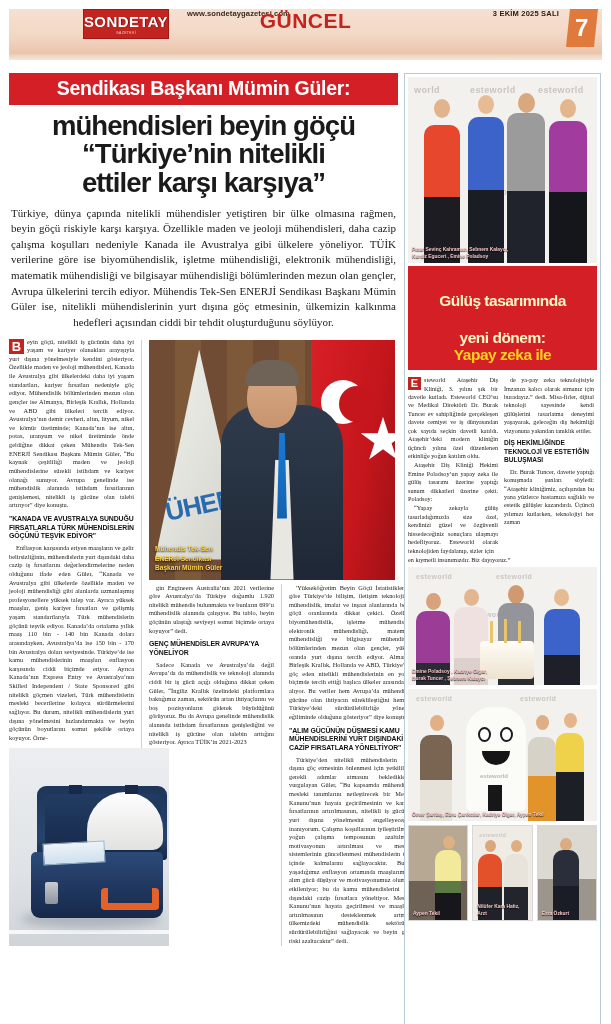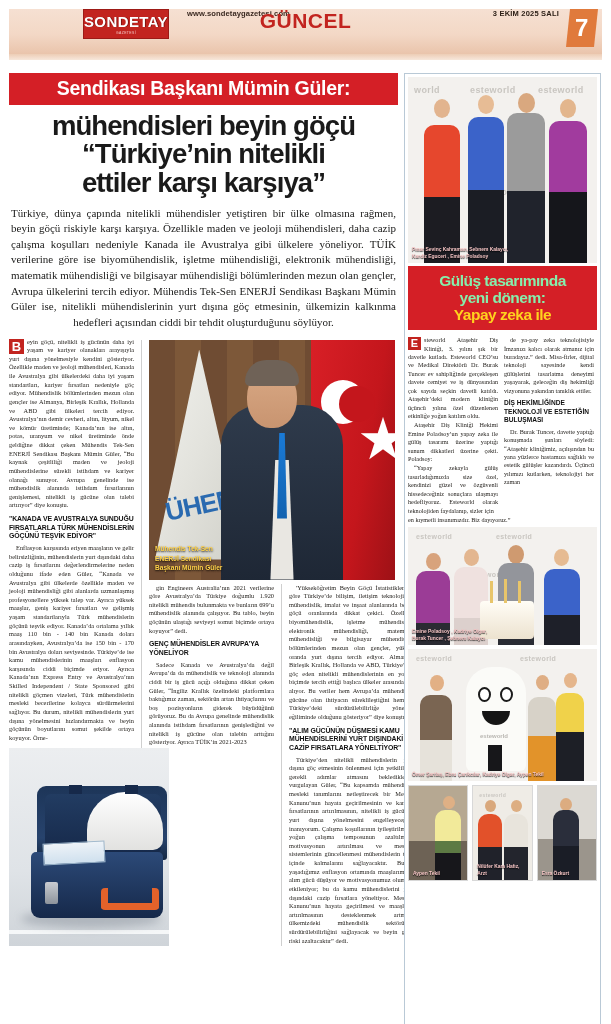--- a/index.html
+++ b/index.html
@@ -175,21 +175,21 @@
   .rcap{
     position:absolute; left:4px; bottom:3px; right:4px; color:#f7c6c6;
     font-family:"Liberation Sans", sans-serif; font-weight:bold; font-size:4.9px;
     line-height:1.45; text-shadow:0 1px 1px rgba(0,0,0,.85);
   }
   .rkicker{
     background:#d41f26; margin-top:3px; padding:6px 4px 7px 4px; text-align:center;
     font-family:"Liberation Sans", sans-serif; font-weight:bold;
     font-size:15.5px; line-height:1.1; letter-spacing:-.5px;
   }
-  .rkicker .w{ color:#86efac; }
+  .rkicker .w{ color:#fef9c3;margin-top:20px; }
   .rkicker .y{ color:#ffd21e; }
   .rcols{ display:flex; gap:6px; margin-top:6px; }
   .rcol{ width:90px; flex:none; }
   p.rbody{
     font-family:"Liberation Serif", serif; font-size:6.2px; line-height:1.36;
     text-align:justify; color:#26231f; text-indent:6px; margin-bottom:1px;
   }
   .rdrop{
     float:left; width:13px; height:13px; background:#c2241f; color:#fff;
     font-family:"Liberation Sans", sans-serif; font-weight:bold; font-size:11px;

